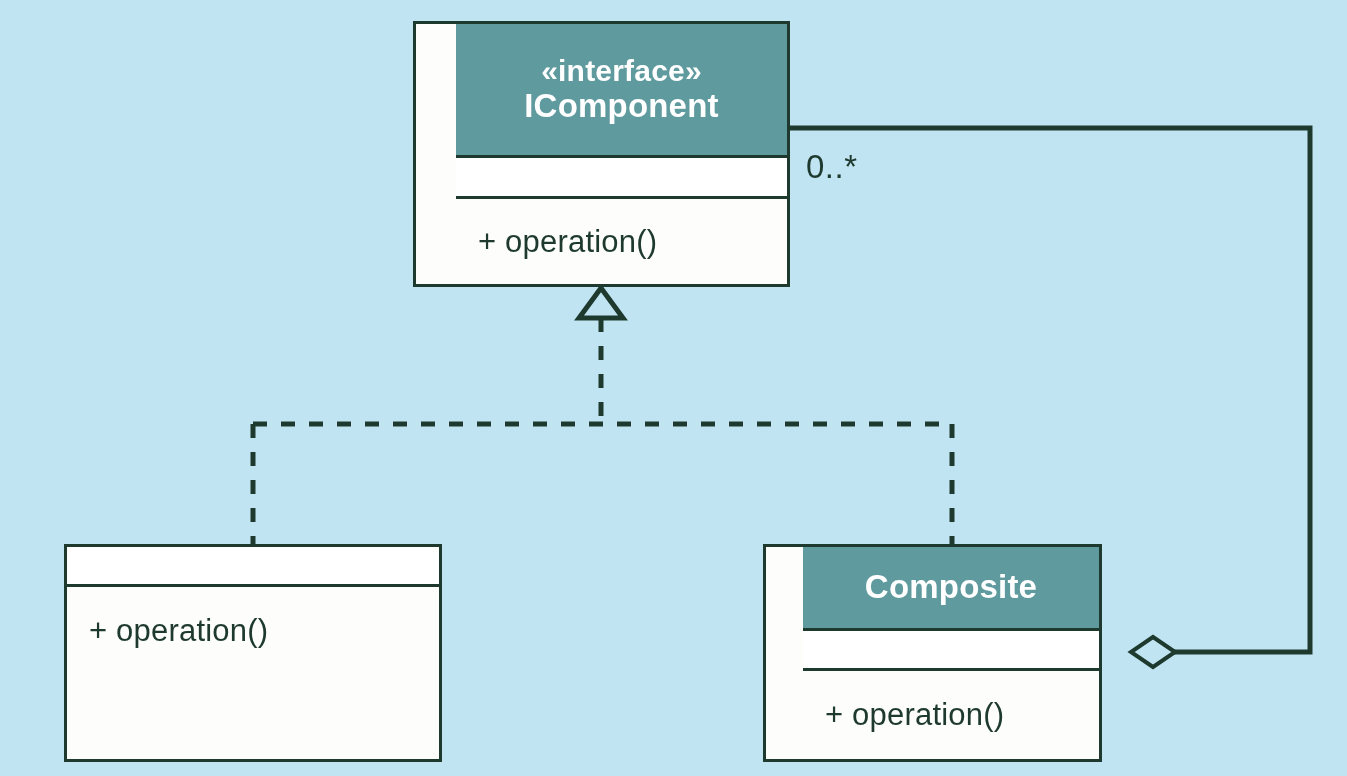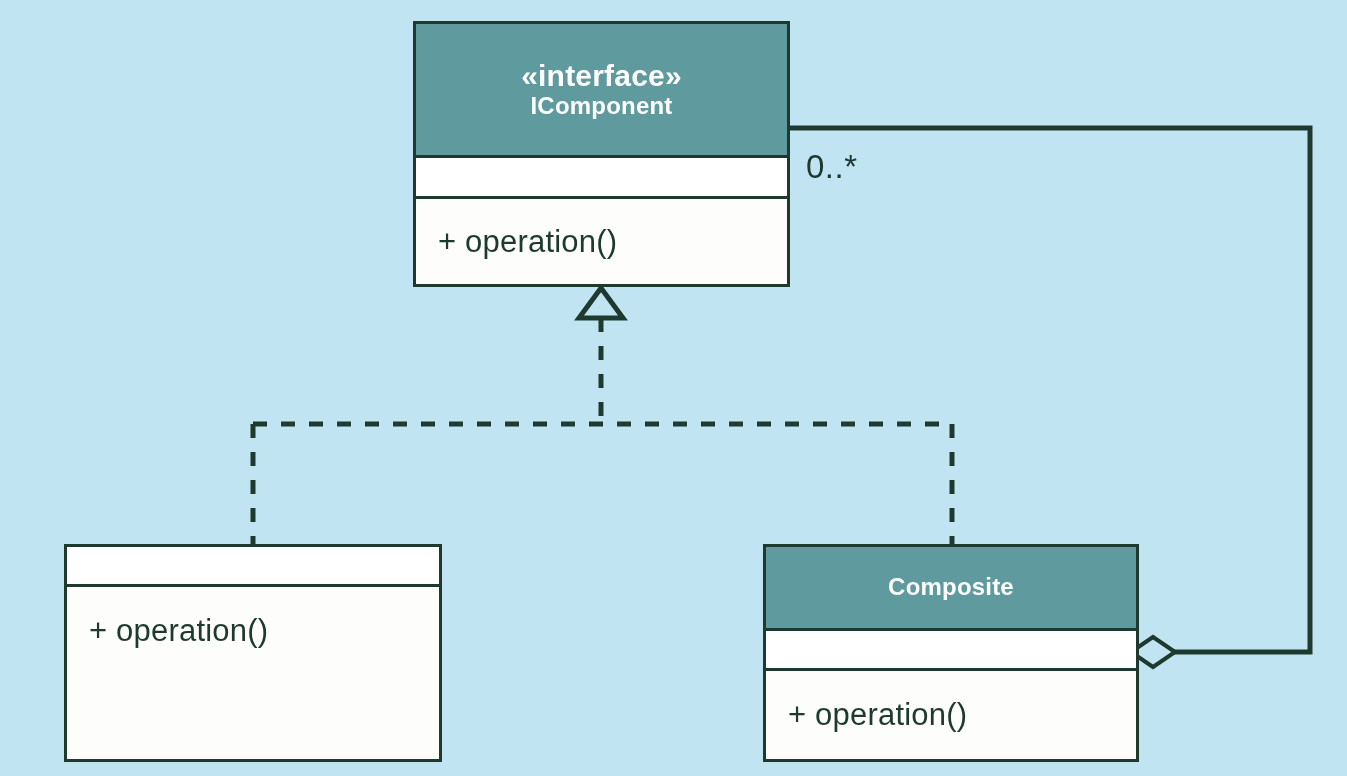--- a/index.html
+++ b/index.html
@@ -46,21 +46,21 @@
     justify-content: center;
     line-height: 1.12;
     padding: 2px 0;
   }
   .uml-stereotype {
     font-size: 30px;
     font-weight: 700;
     letter-spacing: 0.2px;
   }
   .uml-name {
-    font-size: 24px;
+    font-size: 33px;
     font-weight: 700;
     letter-spacing: 0.2px;
   }
   .uml-attributes {
     box-sizing: border-box;
     background: #ffffff;
     border-bottom: 3px solid #1e3a2f;
   }
   .uml-operations {
     box-sizing: border-box;
@@ -72,40 +72,42 @@
     font-size: 31px;
     letter-spacing: 0.2px;
     text-align: right;
   }
   
   #class-icomponent {
     left: 413px;
     top: 21px;
     width: 377px;
     height: 266px;
+    padding-left: 40px;
   }
   #class-icomponent .uml-header { height: 134px; }
   #class-icomponent .uml-attributes { height: 41px; }
   #class-icomponent .uml-operations { height: 85px; }
   
   #class-leaf {
     left: 64px;
     top: 544px;
     width: 378px;
     height: 218px;
   }
   #class-leaf .uml-header { height: 84px; }
   #class-leaf .uml-attributes { height: 40px; }
   #class-leaf .uml-operations { height: 88px; }
   
   #class-composite {
     left: 763px;
     top: 544px;
-    width: 376px;
+    width: 339px;
     height: 218px;
+    padding-left: 37px;
   }
   #class-composite .uml-header { height: 84px; }
   #class-composite .uml-attributes { height: 40px; }
   #class-composite .uml-operations { height: 88px; }
 
   .edge-label {
     position: absolute;
     color: #1e3a2f;
     font-size: 33px;
     letter-spacing: 0.5px;

